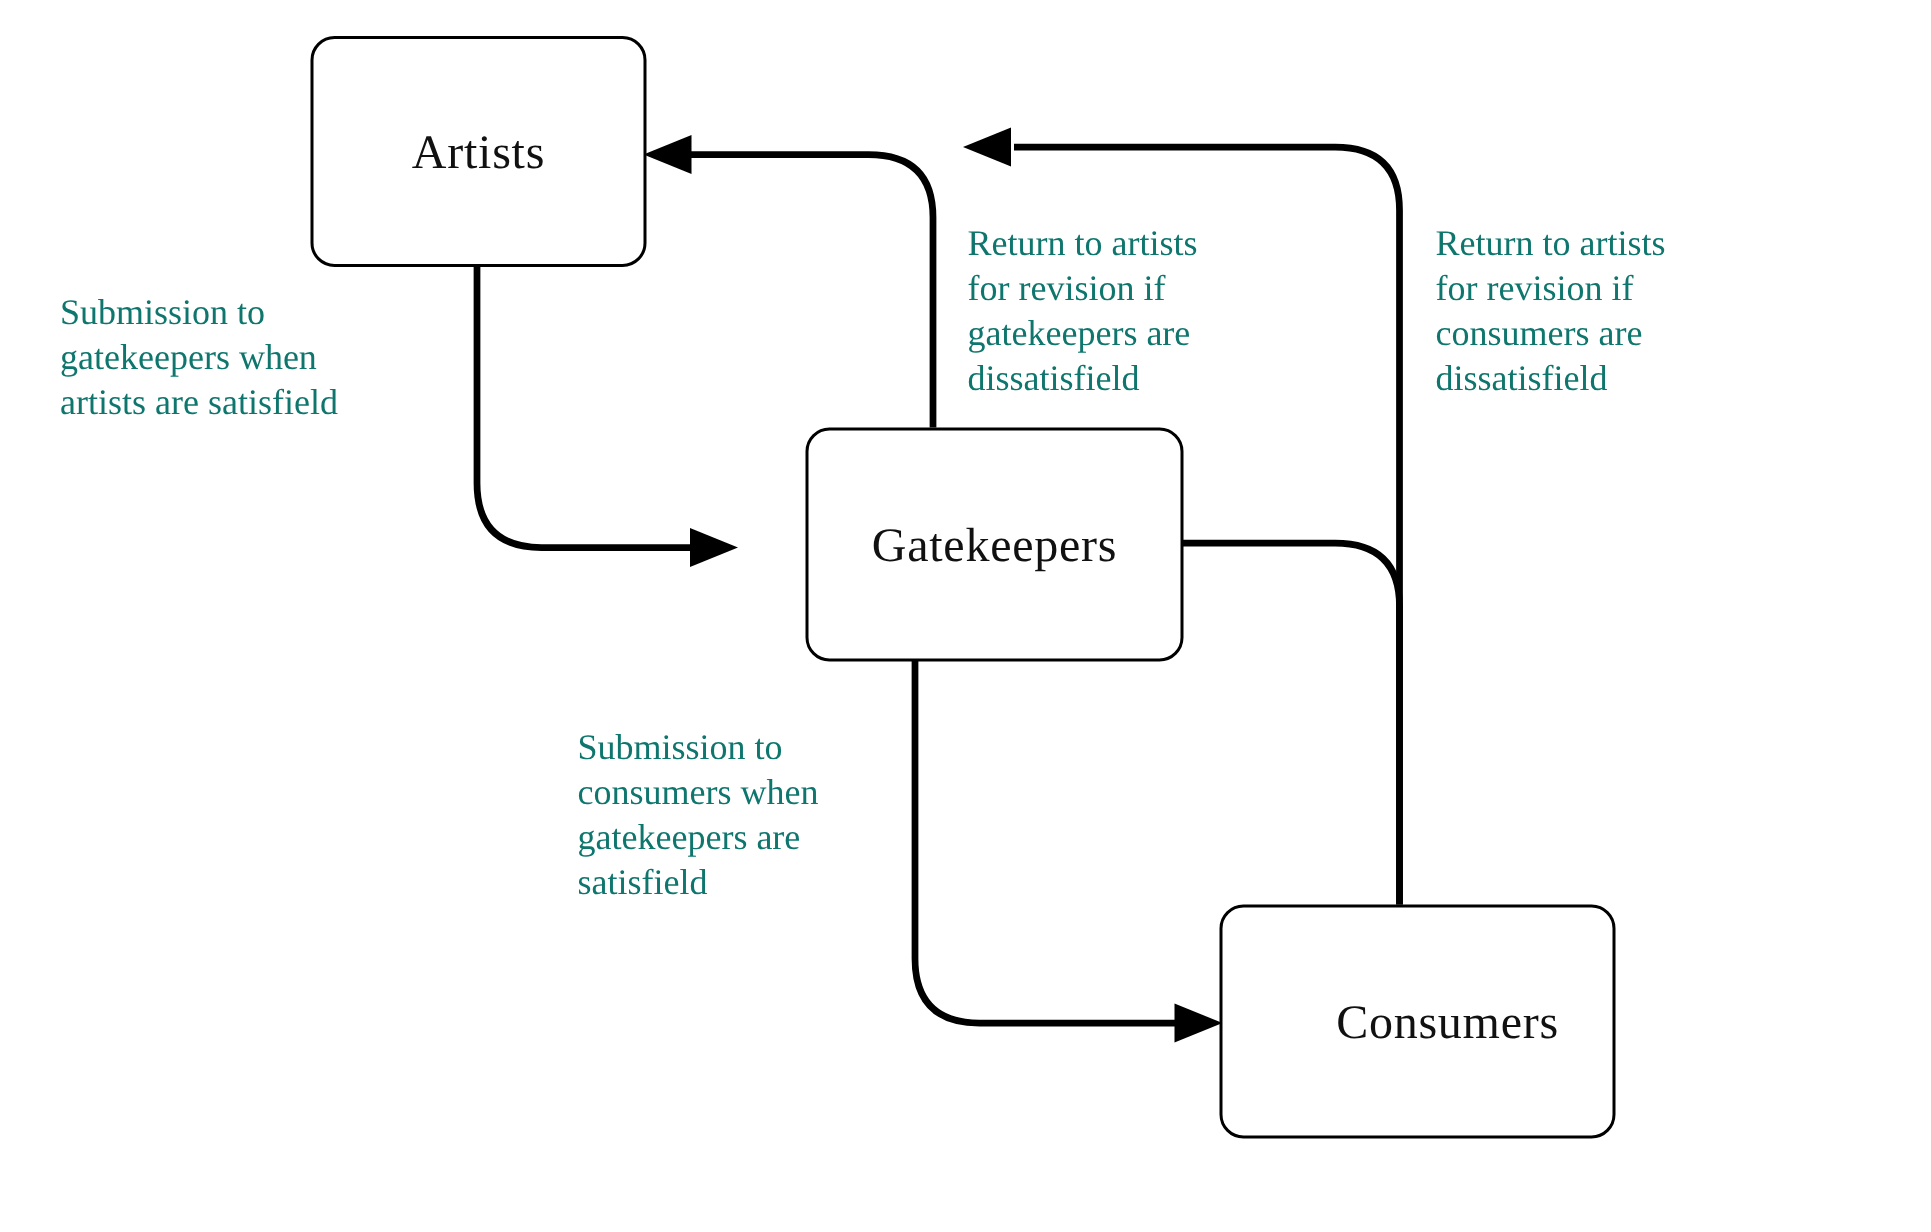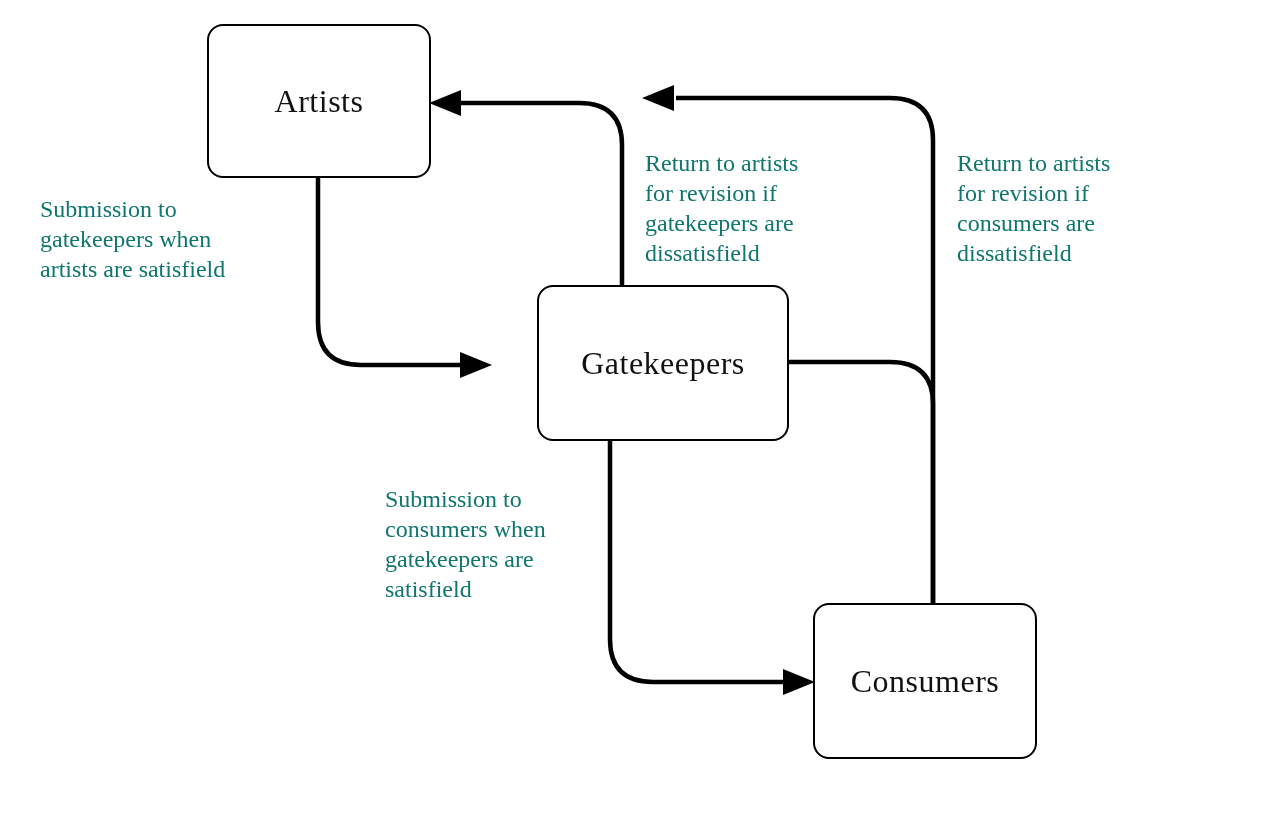--- a/index.html
+++ b/index.html
@@ -38,21 +38,21 @@
     border-radius: 16px;
     display: flex;
     align-items: center;
     justify-content: center;
     font-size: 32px;
     color: #111111;
     letter-spacing: 0.5px;
   }
   #node-artists     { left: 207px; top: 24px;  width: 220px; height: 150px; }
   #node-gatekeepers { left: 490px; top: 285px; width: 248px; height: 152px; margin-left: 47px; }
-  #node-consumers   { left: 813px; top: 603px; width: 220px; height: 152px; }
+  #node-consumers   { left: 813px; top: 603px; width: 220px; height: 152px; padding-left: 40px; }
   .edge-label {
     position: absolute;
     font-size: 24px;
     line-height: 30px;
     color: #0f766e;
     white-space: pre-line;
   }
   #label-artists-to-gatekeepers   { left: 40px;  top: 194px; }
   #label-gatekeepers-to-artists   { left: 645px; top: 148px; }
   #label-consumers-to-artists     { left: 957px; top: 148px; }

